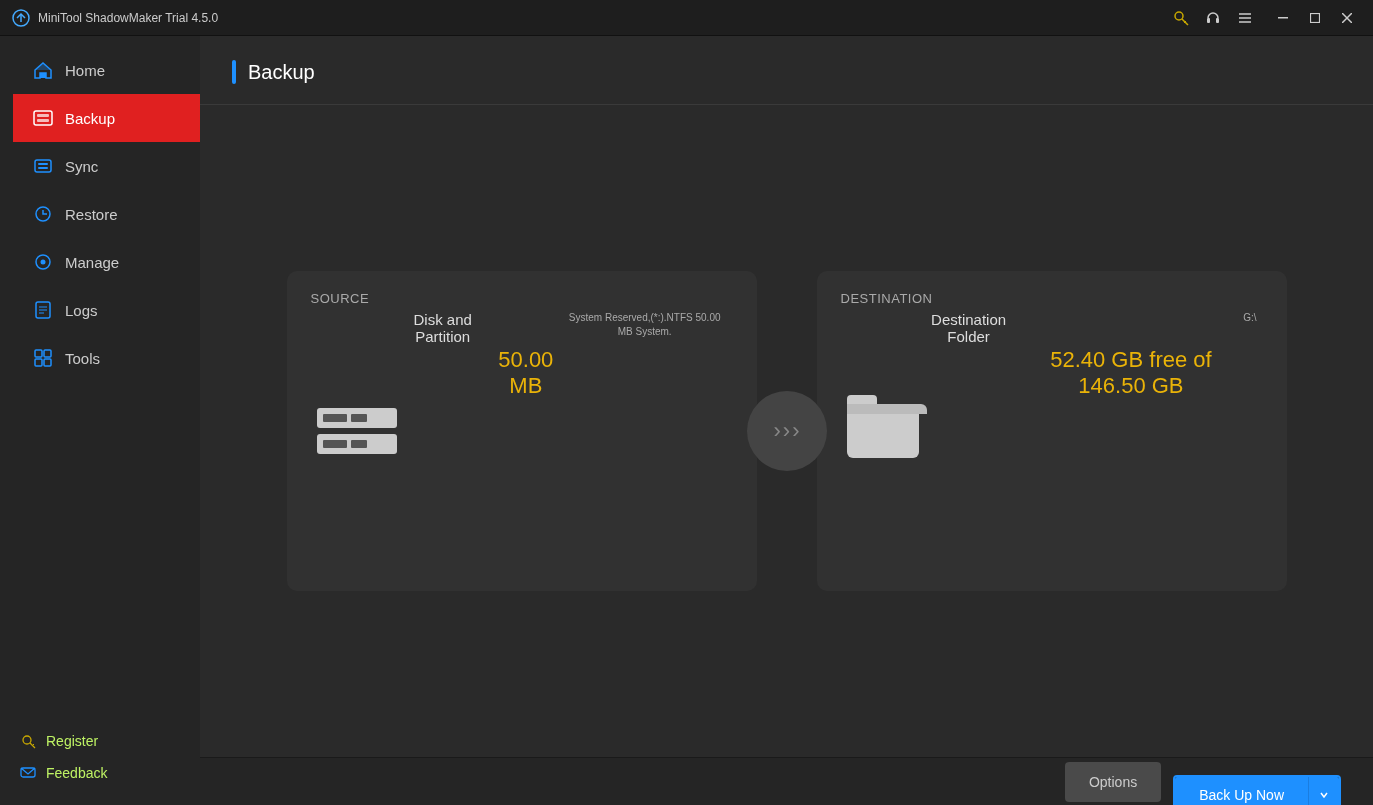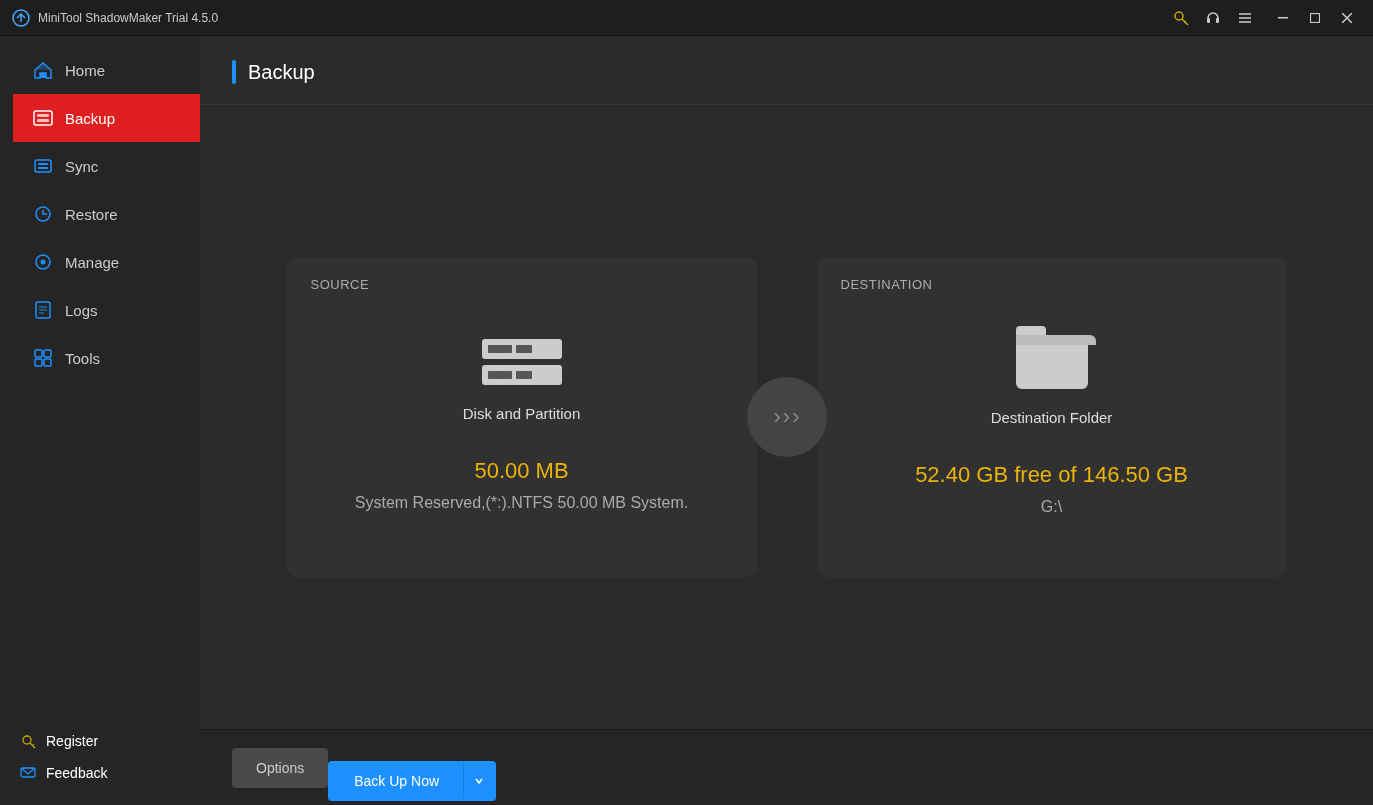--- a/index.html
+++ b/index.html
@@ -112,21 +112,21 @@
       padding: 16px 20px 24px;
       display: flex;
       flex-direction: column;
       gap: 16px;
     }
     .sidebar-bottom-item {
       display: flex;
       align-items: flex-start;
       gap: 10px;
       cursor: pointer;
-      color: #ffffff;
+      color: #bef264;
       font-size: 14px;
     }
 
     
     .main-content {
       flex: 1;
       background: #2a2a2a;
       display: flex;
       flex-direction: column;
       overflow: hidden;
@@ -170,21 +170,21 @@
       max-width: 1000px;
     }
 
     
     .backup-card {
       flex: 1;
       background: #313131;
       border-radius: 10px;
       padding: 40px 30px 40px;
       display: flex;
-      flex-direction: column;
+      flex-direction: row;
       justify-content: center;
       cursor: pointer;
       min-height: 320px;
       position: relative;
     }
 
     .card-label {
       position: absolute;
       top: 20px;
       left: 24px;
@@ -271,21 +271,21 @@
     .card-size {
       color: #eab308;
       font-size: 22px;
       font-weight: 500;
       margin-bottom: 8px;
       text-align: center;
       margin-top: 36px;
     }
     .card-detail {
       color: #aaaaaa;
-      font-size: 16px;
+      font-size: 10px;
       text-align: center;
       line-height: 1.4;
     }
 
     
     .arrow-connector {
       width: 80px;
       height: 80px;
       background: #444444;
       border-radius: 50%;
@@ -299,26 +299,27 @@
     }
     .arrow-chevrons {
       display: flex;
       gap: 2px;
       color: #888888;
       font-size: 22px;
     }
 
     
     .bottom-bar {
-      height: 76px;
+      height: 48px;
       background: #252525;
       display: flex;
       align-items: center;
-      justify-content: flex-start;
+      justify-content: flex-end;
       padding: 0 32px;
+      gap: 12px;
       border-top: 1px solid #1a1a1a;
       flex-shrink: 0;
     }
 
     .btn-options {
       background: #4a4a4a;
       color: #cccccc;
       border: none;
       border-radius: 4px;
       padding: 10px 24px;

